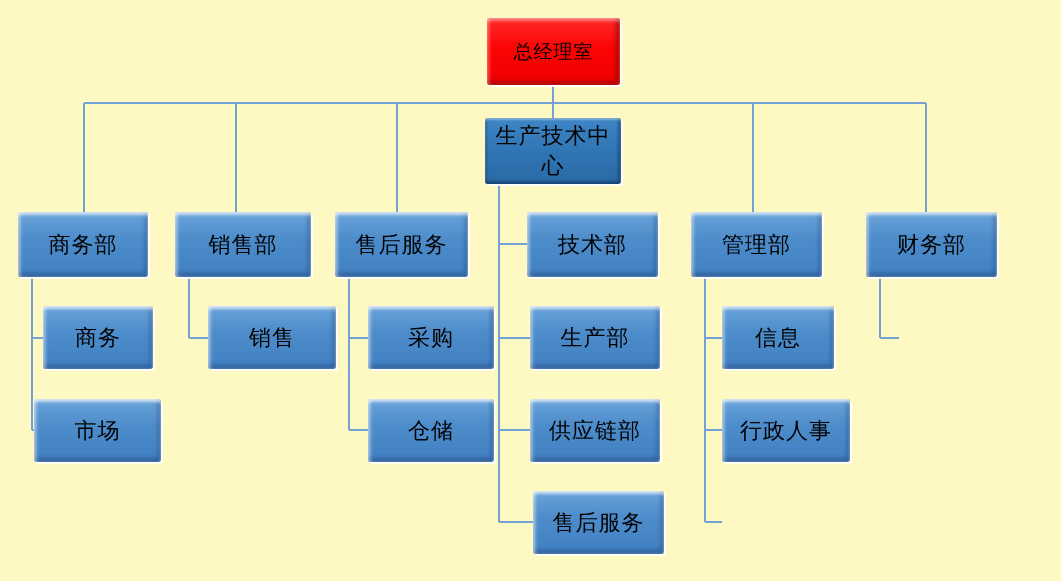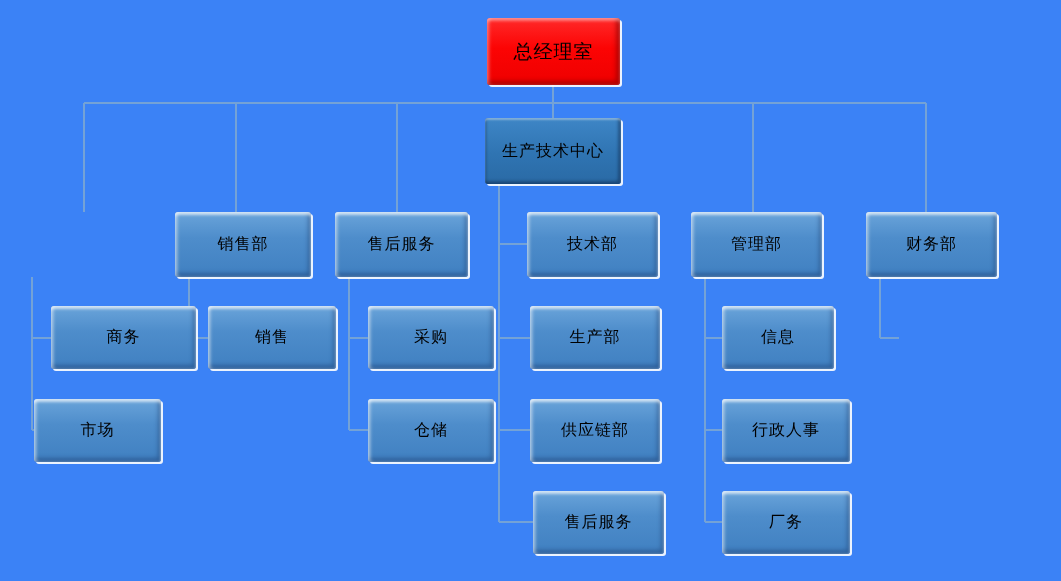--- a/index.html
+++ b/index.html
@@ -1,31 +1,31 @@
 <!DOCTYPE html>
 <html style="--root-fill: #fe0000; --hub-fill: #2e74b5; --node-fill: #4a8bc8; --connector: #74a2d6; --text: #000000;"><head>
 <meta charset="utf-8">
 <style>
   html,body{margin:0;padding:0;background:#ffffff;}
   .canvas{
     position:relative;
     width:1061px;height:581px;
-    background:#3b82f6;
+    background:#fef9c3;
     font-family:"Liberation Sans","DejaVu Sans",sans-serif;
     overflow:hidden;
   }
   svg.wires{position:absolute;left:0;top:0;width:1061px;height:581px;pointer-events:none;}
   .wire{stroke:var(--connector,#74a2d6);stroke-width:2;fill:none;}
 
   .node{
     position:absolute;
     display:flex;align-items:center;justify-content:center;
     text-align:center;
     color:#000;
-    font-size:16px;
+    font-size:22px;
     letter-spacing:1px;
     background:linear-gradient(180deg,#6aa4da 0%,#4e8dcb 40%,#4080c1 100%);
     border-radius:3px;
     box-shadow:
       inset 0 3px 3px rgba(255,255,255,.65),
       inset 3px 0 3px rgba(255,255,255,.35),
       inset -3px -4px 4px rgba(21,50,100,.40),
       2px 2px 0 rgba(255,255,255,.9);
   }
   .node.hub{
@@ -83,36 +83,36 @@
     <line class="wire" x1="705" y1="522" x2="722" y2="522"></line>
 
     <line class="wire" x1="880" y1="277" x2="880" y2="338"></line>
     <line class="wire" x1="880" y1="338" x2="899" y2="338"></line>
   </svg>
 
   <div class="node root" style="left:487px;top:18px;width:133px;height:67px">总经理室</div>
 
   <div class="node hub" style="left:485px;top:118px;width:136px;height:66px">生产技术中心</div>
 
+  <div class="node dept" style="left:18px;top:212px;width:130px;height:65px">商务部</div>
   <div class="node dept" style="left:175px;top:212px;width:136px;height:65px">销售部</div>
   <div class="node dept" style="left:335px;top:212px;width:133px;height:65px">售后服务</div>
   <div class="node dept" style="left:527px;top:212px;width:131px;height:65px">技术部</div>
   <div class="node dept" style="left:691px;top:212px;width:131px;height:65px">管理部</div>
   <div class="node dept" style="left:866px;top:212px;width:131px;height:65px">财务部</div>
 
-  <div class="node sub" style="left:51px;top:306px;width:145px;height:63px">商务</div>
+  <div class="node sub" style="left:43px;top:306px;width:110px;height:63px">商务</div>
   <div class="node sub" style="left:34px;top:399px;width:127px;height:63px">市场</div>
 
   <div class="node sub" style="left:208px;top:306px;width:128px;height:63px">销售</div>
 
   <div class="node sub" style="left:368px;top:306px;width:126px;height:63px">采购</div>
   <div class="node sub" style="left:368px;top:399px;width:126px;height:63px">仓储</div>
 
   <div class="node sub" style="left:530px;top:306px;width:130px;height:63px">生产部</div>
   <div class="node sub" style="left:530px;top:399px;width:130px;height:63px">供应链部</div>
   <div class="node sub" style="left:533px;top:491px;width:131px;height:63px">售后服务</div>
 
   <div class="node sub" style="left:722px;top:306px;width:112px;height:63px">信息</div>
   <div class="node sub" style="left:722px;top:399px;width:128px;height:63px">行政人事</div>
-  <div class="node sub" style="left:722px;top:491px;width:128px;height:63px">厂务</div>
 
 
 </div>
 
 </body></html>

